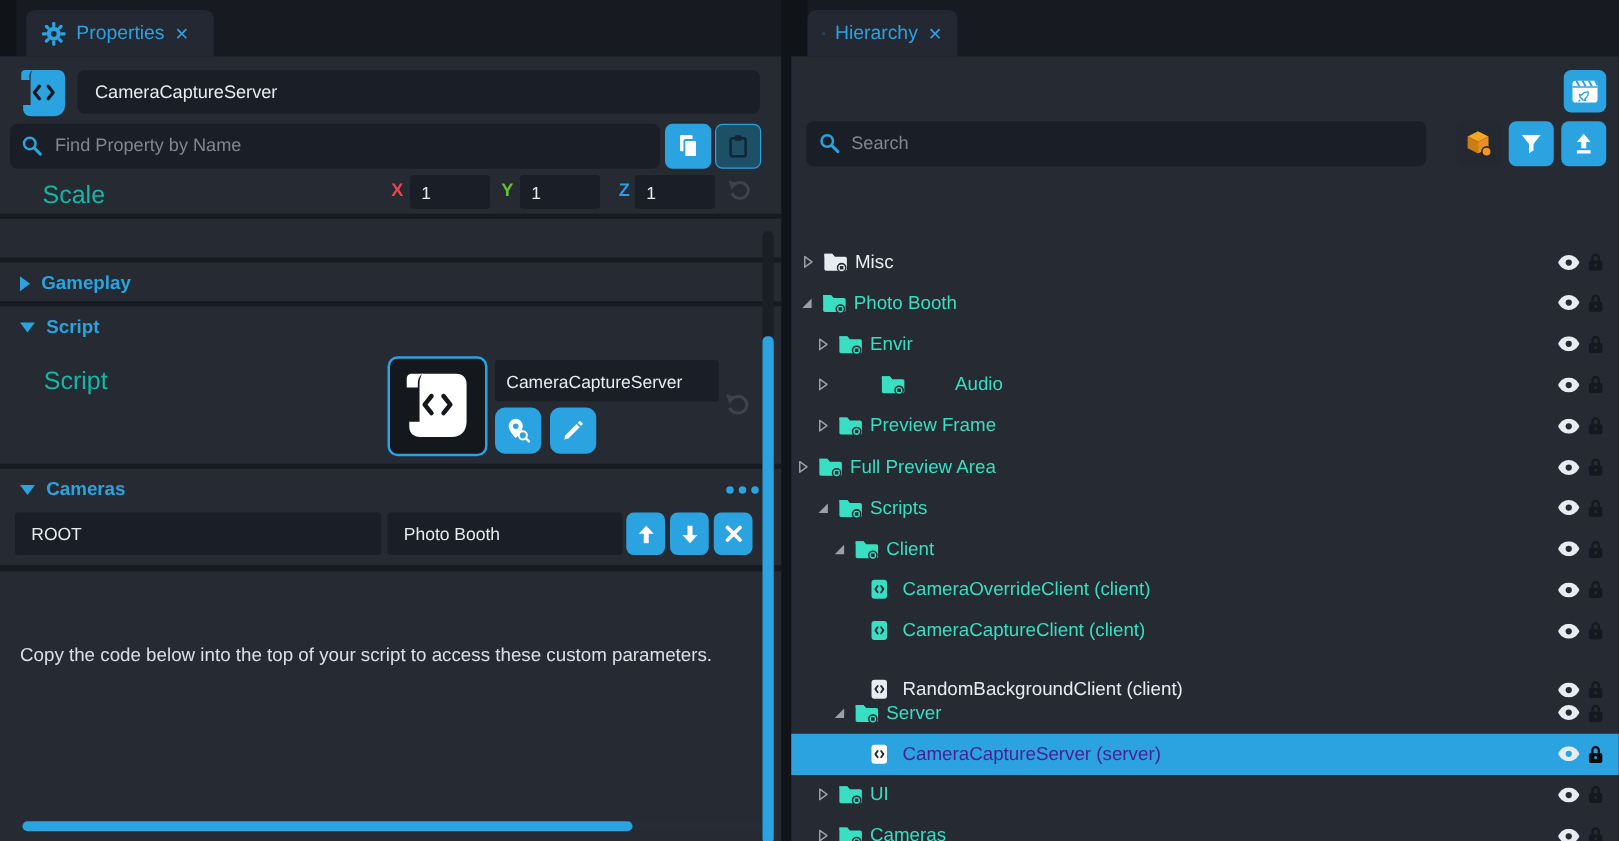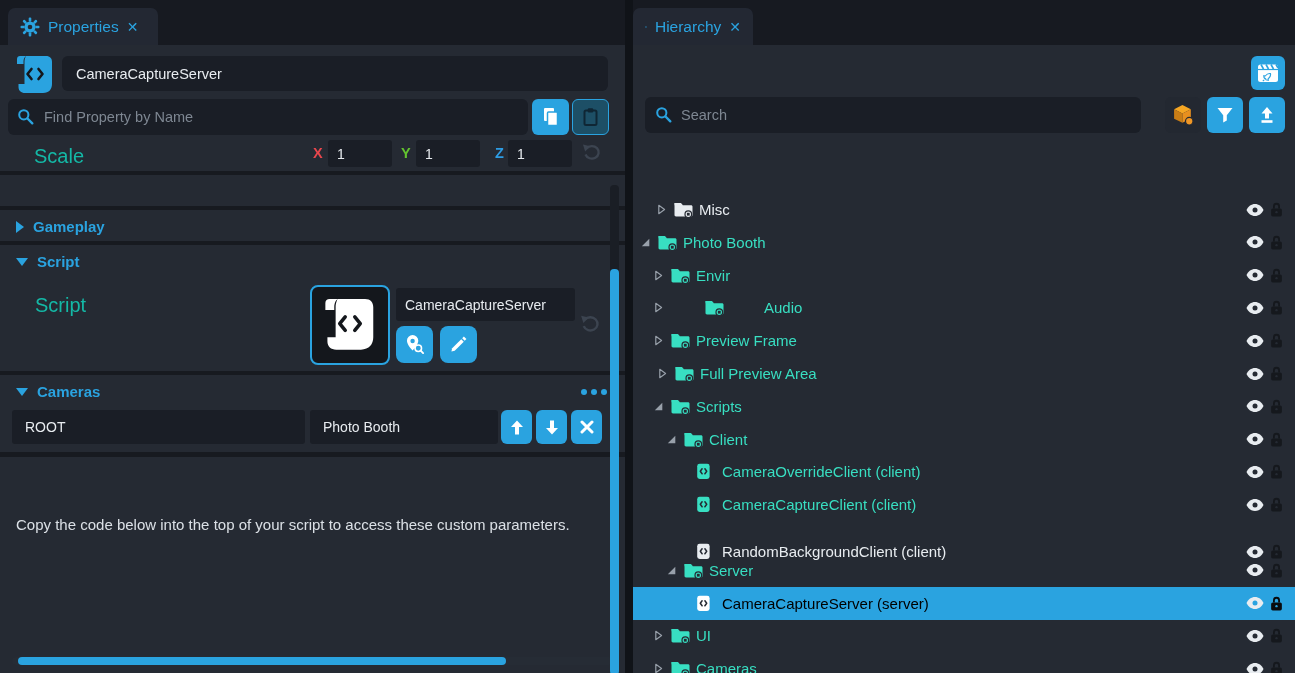--- a/index.html
+++ b/index.html
@@ -1,21 +1,21 @@
 <!DOCTYPE html>
 <html><head>
 <meta charset="utf-8">
 <style>
   * { margin:0; padding:0; box-sizing:border-box; }
   html,body { width:1295px; height:673px; overflow:hidden; background:#101318;
               font-family:"Liberation Sans", sans-serif; }
   .panel { position:absolute; top:0; bottom:0; }
   #properties-panel { left:0; width:625px; }
   #hierarchy-panel  { left:633px; width:662px; }
-  .tabbar { position:absolute; left:0; right:0; top:0; height:45px; background:#171a21; }
+  .tabbar { position:absolute; left:13px; right:0; top:0; height:45px; background:#171a21; }
   .tab { position:absolute; top:8px; height:37px; background:#232833; border-radius:7px 7px 0 0;
          display:flex; align-items:center; gap:8px; padding:0 12px; }
   .tab-title { color:#2aa3e0; font-size:15.5px; }
   .tab-close { color:#2aa3e0; font-size:14px; cursor:pointer; }
   .panel-body { position:absolute; left:0; right:0; top:45px; bottom:0; background:#252a33; }
 
   .input-box { background:#1a1e26; border-radius:6px; color:#e8ecf0; font-size:14.5px;
                border:none; outline:none; position:absolute; }
   input.input-box::placeholder { color:#7e8792; }
   .btn { position:absolute; display:flex; align-items:center; justify-content:center;
@@ -61,21 +61,21 @@
   .scene-name { position:absolute; left:12px; top:62px; color:#f1952f; font-size:16px; font-weight:bold; }
 
   #tree { position:absolute; left:0; right:0; top:148px; height:526px; }
   .trow { position:absolute; left:0; right:0; height:33px; display:flex; align-items:center; }
   .trow.selected { background:#2aa3e0; }
   .arrow { width:17px; display:inline-flex; align-items:center; }
   .ticon { width:24px; display:inline-flex; align-items:center; }
   .tlabel { font-size:15px; margin-left:2px; white-space:nowrap; }
   .tint-teal  { color:#38dfc2; }
   .tint-white { color:#e8ecf0; }
-  .trow.selected .tlabel { color:#000000; }
+  .trow.selected .tlabel { color:#4c1d95; }
   .eye  { position:absolute; right:31px; display:inline-flex; cursor:pointer; }
   .lock { position:absolute; right:12px; display:inline-flex; cursor:pointer; }
 </style>
 </head>
 <body>
 
 <div class="panel" id="properties-panel">
   <div class="tabbar">
     <div class="tab" style="left:8px; width:150px;">
       <svg width="20" height="20" viewBox="0 0 20 20">
@@ -278,21 +278,21 @@
       </svg>
     </div>
     <div class="btn btn-accent" style="left:616px; top:52px; width:36px; height:36px;">
       <svg width="18" height="18" viewBox="0 0 18 18">
         <polygon points="9,1 14.5,7.5 11,7.5 11,12.5 7,12.5 7,7.5 3.5,7.5" fill="#fff"></polygon>
         <rect x="3.5" y="14.2" width="11" height="2.6" fill="#fff"></rect>
       </svg>
     </div>
 
     <div id="tree">
-        <div class="trow" style="top: 0px; padding-left: 23px;">
+        <div class="trow" style="top: 0px; padding-left: 8px;">
           <span class="arrow">
             <svg width="11" height="11" viewBox="0 0 11 11">
               <path d="M2.8 1.3 8.6 5.5 2.8 9.7 Z" fill="none" stroke="#98a0aa" stroke-width="1.2" stroke-linejoin="round"></path>
             </svg>
           </span>
           <span class="ticon">
             <svg width="20" height="17" viewBox="0 0 20 17">
       <path d="M1.5 2 h6.3 l2 2.3 h8.2 c.9 0 1.5.6 1.5 1.4 v8.4 c0 .8-.6 1.4-1.5 1.4 H3 c-.9 0-1.5-.6-1.5-1.4 z" fill="#e8ecf0"></path>
       <path d="M1.5 2 h6.3 l2 2.3 h-8.3 z" fill="#e8ecf0" opacity=".75"></path>
       <circle cx="15.3" cy="13.2" r="3.3" fill="#e8ecf0" stroke="#252a33" stroke-width="1.2"></circle>
@@ -423,21 +423,21 @@
             </svg>
           </span>
           <span class="lock">
             <svg width="13" height="15" viewBox="0 0 12 14">
     <rect x="1" y="6" width="10" height="7.5" rx="1.5" fill="#15181d"></rect>
     <path d="M3.6 6 V4 a2.4 2.4 0 0 1 4.8 0 V6" stroke="#15181d" stroke-width="1.7" fill="none"></path>
     <circle cx="6" cy="9.5" r="1.1" fill="#252a33"></circle>
             </svg>
           </span>
         </div>
-        <div class="trow" style="top: 164px; padding-left: 24px;">
+        <div class="trow" style="top: 164px; padding-left: 4px;">
           <span class="arrow">
             <svg width="11" height="11" viewBox="0 0 11 11">
               <path d="M2.8 1.3 8.6 5.5 2.8 9.7 Z" fill="none" stroke="#98a0aa" stroke-width="1.2" stroke-linejoin="round"></path>
             </svg>
           </span>
           <span class="ticon">
             <svg width="20" height="17" viewBox="0 0 20 17">
       <path d="M1.5 2 h6.3 l2 2.3 h8.2 c.9 0 1.5.6 1.5 1.4 v8.4 c0 .8-.6 1.4-1.5 1.4 H3 c-.9 0-1.5-.6-1.5-1.4 z" fill="#38dfc2"></path>
       <path d="M1.5 2 h6.3 l2 2.3 h-8.3 z" fill="#38dfc2" opacity=".75"></path>
       <circle cx="15.3" cy="13.2" r="3.3" fill="#38dfc2" stroke="#252a33" stroke-width="1.2"></circle>

